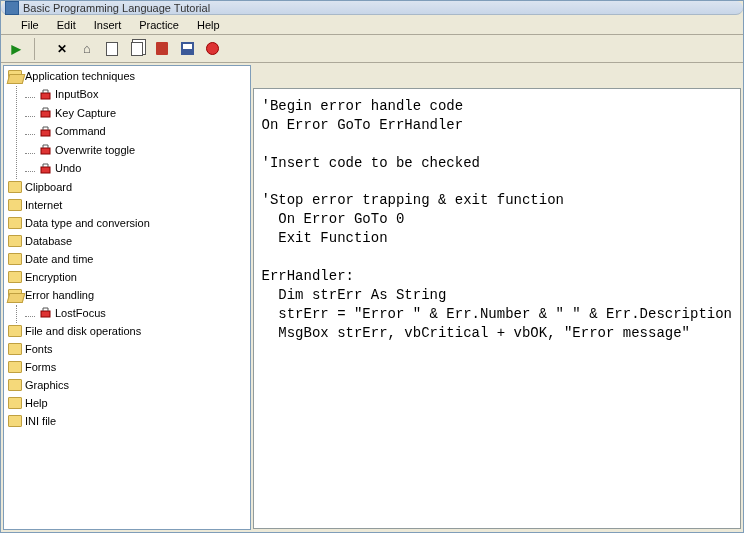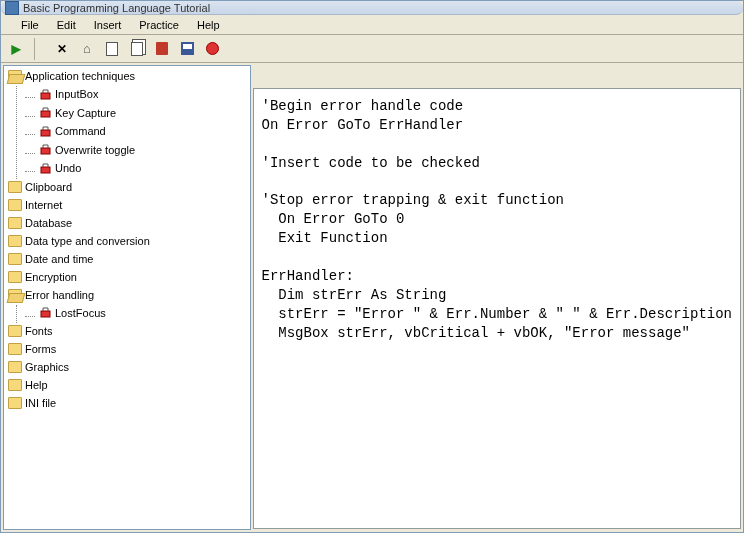--- a/index.html
+++ b/index.html
@@ -230,25 +230,25 @@
       <li><span class="node">
             <span class="folder-icon"></span>
             <span>Clipboard</span>
           </span></li>
       <li><span class="node">
             <span class="folder-icon"></span>
             <span>Internet</span>
           </span></li>
       <li><span class="node">
             <span class="folder-icon"></span>
+            <span>Data type and conversion</span>
+          </span></li>
+      <li><span class="node">
+            <span class="folder-icon"></span>
             <span>Database</span>
-          </span></li>
-      <li><span class="node">
-            <span class="folder-icon"></span>
-            <span>Data type and conversion</span>
           </span></li>
       <li><span class="node">
             <span class="folder-icon"></span>
             <span>Date and time</span>
           </span></li>
       <li><span class="node">
             <span class="folder-icon"></span>
             <span>Encryption</span>
           </span></li>
       <li>
@@ -261,20 +261,24 @@
                 <span class="leaf-icon"><svg viewBox="0 0 13 13">
                     <rect x="2" y="5" width="9" height="6" fill="#d33" stroke="#800"></rect>
                     <path d="M4 5 V2 H9 V5" fill="none" stroke="#555"></path>
                   </svg></span>
                 <span>LostFocus</span>
               </span></li>
         </ul>
       </li>
       <li><span class="node">
             <span class="folder-icon"></span>
+            <span>File and disk operations</span>
+          </span></li>
+      <li><span class="node">
+            <span class="folder-icon"></span>
             <span>Fonts</span>
           </span></li>
       <li><span class="node">
             <span class="folder-icon"></span>
             <span>Forms</span>
           </span></li>
       <li><span class="node">
             <span class="folder-icon"></span>
             <span>Graphics</span>
           </span></li>

